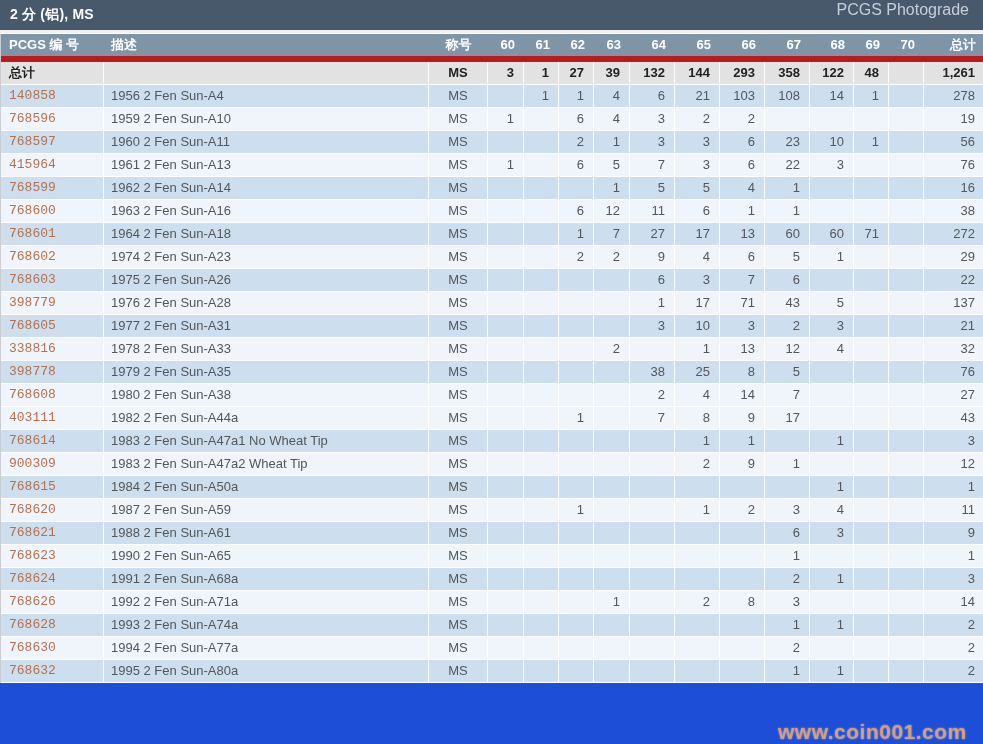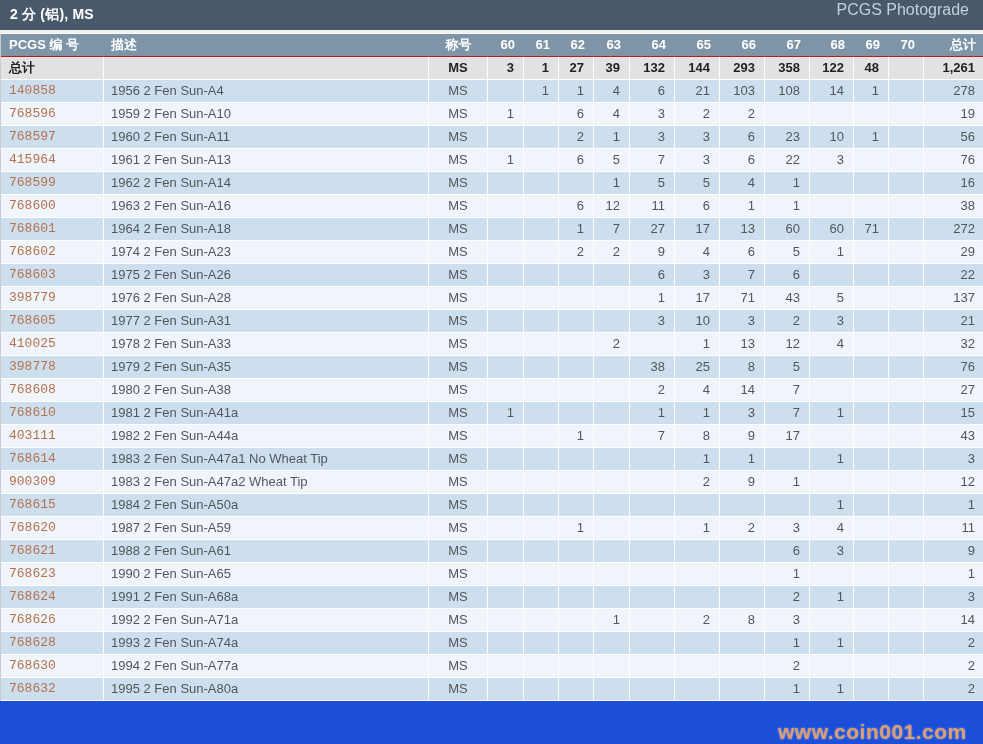--- a/index.html
+++ b/index.html
@@ -26,21 +26,21 @@
     width:983px; table-layout:fixed;
     border-collapse:separate; border-spacing:0;
     border-left:1px solid #c9cdd1;
   }
   th, td {
     height:23px; line-height:22px; overflow:hidden; white-space:nowrap;
     font-size:13px;
   }
   thead th {
     background:var(--header_bg,#7e95a8); color:var(--header_text,#ffffff);
-    font-weight:bold; border-bottom:1px solid #b91c1c;
+    font-weight:bold; border-bottom:6px solid #b91c1c;
   }
   td {
     color:var(--body_text,#53575b);
     border-right:1px solid rgba(255,255,255,0.9);
     border-bottom:1px solid #ffffff;
   }
   tr.odd  td { background:var(--row_odd_bg,#cddfee); }
   tr.even td { background:var(--row_even_bg,#eff5fb); }
   tr.totals td { background:var(--totals_row_bg,#e2e2e2); font-weight:bold; color:var(--totals_text,#222); }
   tr.odd td.c-id, tr.even td.c-id { color:var(--coin_number_text,#b5714e); cursor:pointer;font-family:Liberation Mono, monospace; }
@@ -306,21 +306,21 @@
           <td class="c-num">3</td>
           <td class="c-num">10</td>
           <td class="c-num">3</td>
           <td class="c-num">2</td>
           <td class="c-num">3</td>
           <td class="c-num"></td>
           <td class="c-num"></td>
           <td class="c-total">21</td>
         </tr>
         <tr class="even">
-          <td class="c-id">410025</td>
+          <td class="c-id">338816</td>
           <td class="c-desc">1978 2 Fen Sun-A33</td>
           <td class="c-grade">MS</td>
           <td class="c-num"></td>
           <td class="c-num"></td>
           <td class="c-num"></td>
           <td class="c-num">2</td>
           <td class="c-num"></td>
           <td class="c-num">1</td>
           <td class="c-num">13</td>
           <td class="c-num">12</td>
@@ -356,37 +356,20 @@
           <td class="c-num"></td>
           <td class="c-num">2</td>
           <td class="c-num">4</td>
           <td class="c-num">14</td>
           <td class="c-num">7</td>
           <td class="c-num"></td>
           <td class="c-num"></td>
           <td class="c-num"></td>
           <td class="c-total">27</td>
         </tr>
-        <tr class="odd">
-          <td class="c-id">768610</td>
-          <td class="c-desc">1981 2 Fen Sun-A41a</td>
-          <td class="c-grade">MS</td>
-          <td class="c-num">1</td>
-          <td class="c-num"></td>
-          <td class="c-num"></td>
-          <td class="c-num"></td>
-          <td class="c-num">1</td>
-          <td class="c-num">1</td>
-          <td class="c-num">3</td>
-          <td class="c-num">7</td>
-          <td class="c-num">1</td>
-          <td class="c-num"></td>
-          <td class="c-num"></td>
-          <td class="c-total">15</td>
-        </tr>
         <tr class="even">
           <td class="c-id">403111</td>
           <td class="c-desc">1982 2 Fen Sun-A44a</td>
           <td class="c-grade">MS</td>
           <td class="c-num"></td>
           <td class="c-num"></td>
           <td class="c-num">1</td>
           <td class="c-num"></td>
           <td class="c-num">7</td>
           <td class="c-num">8</td>

